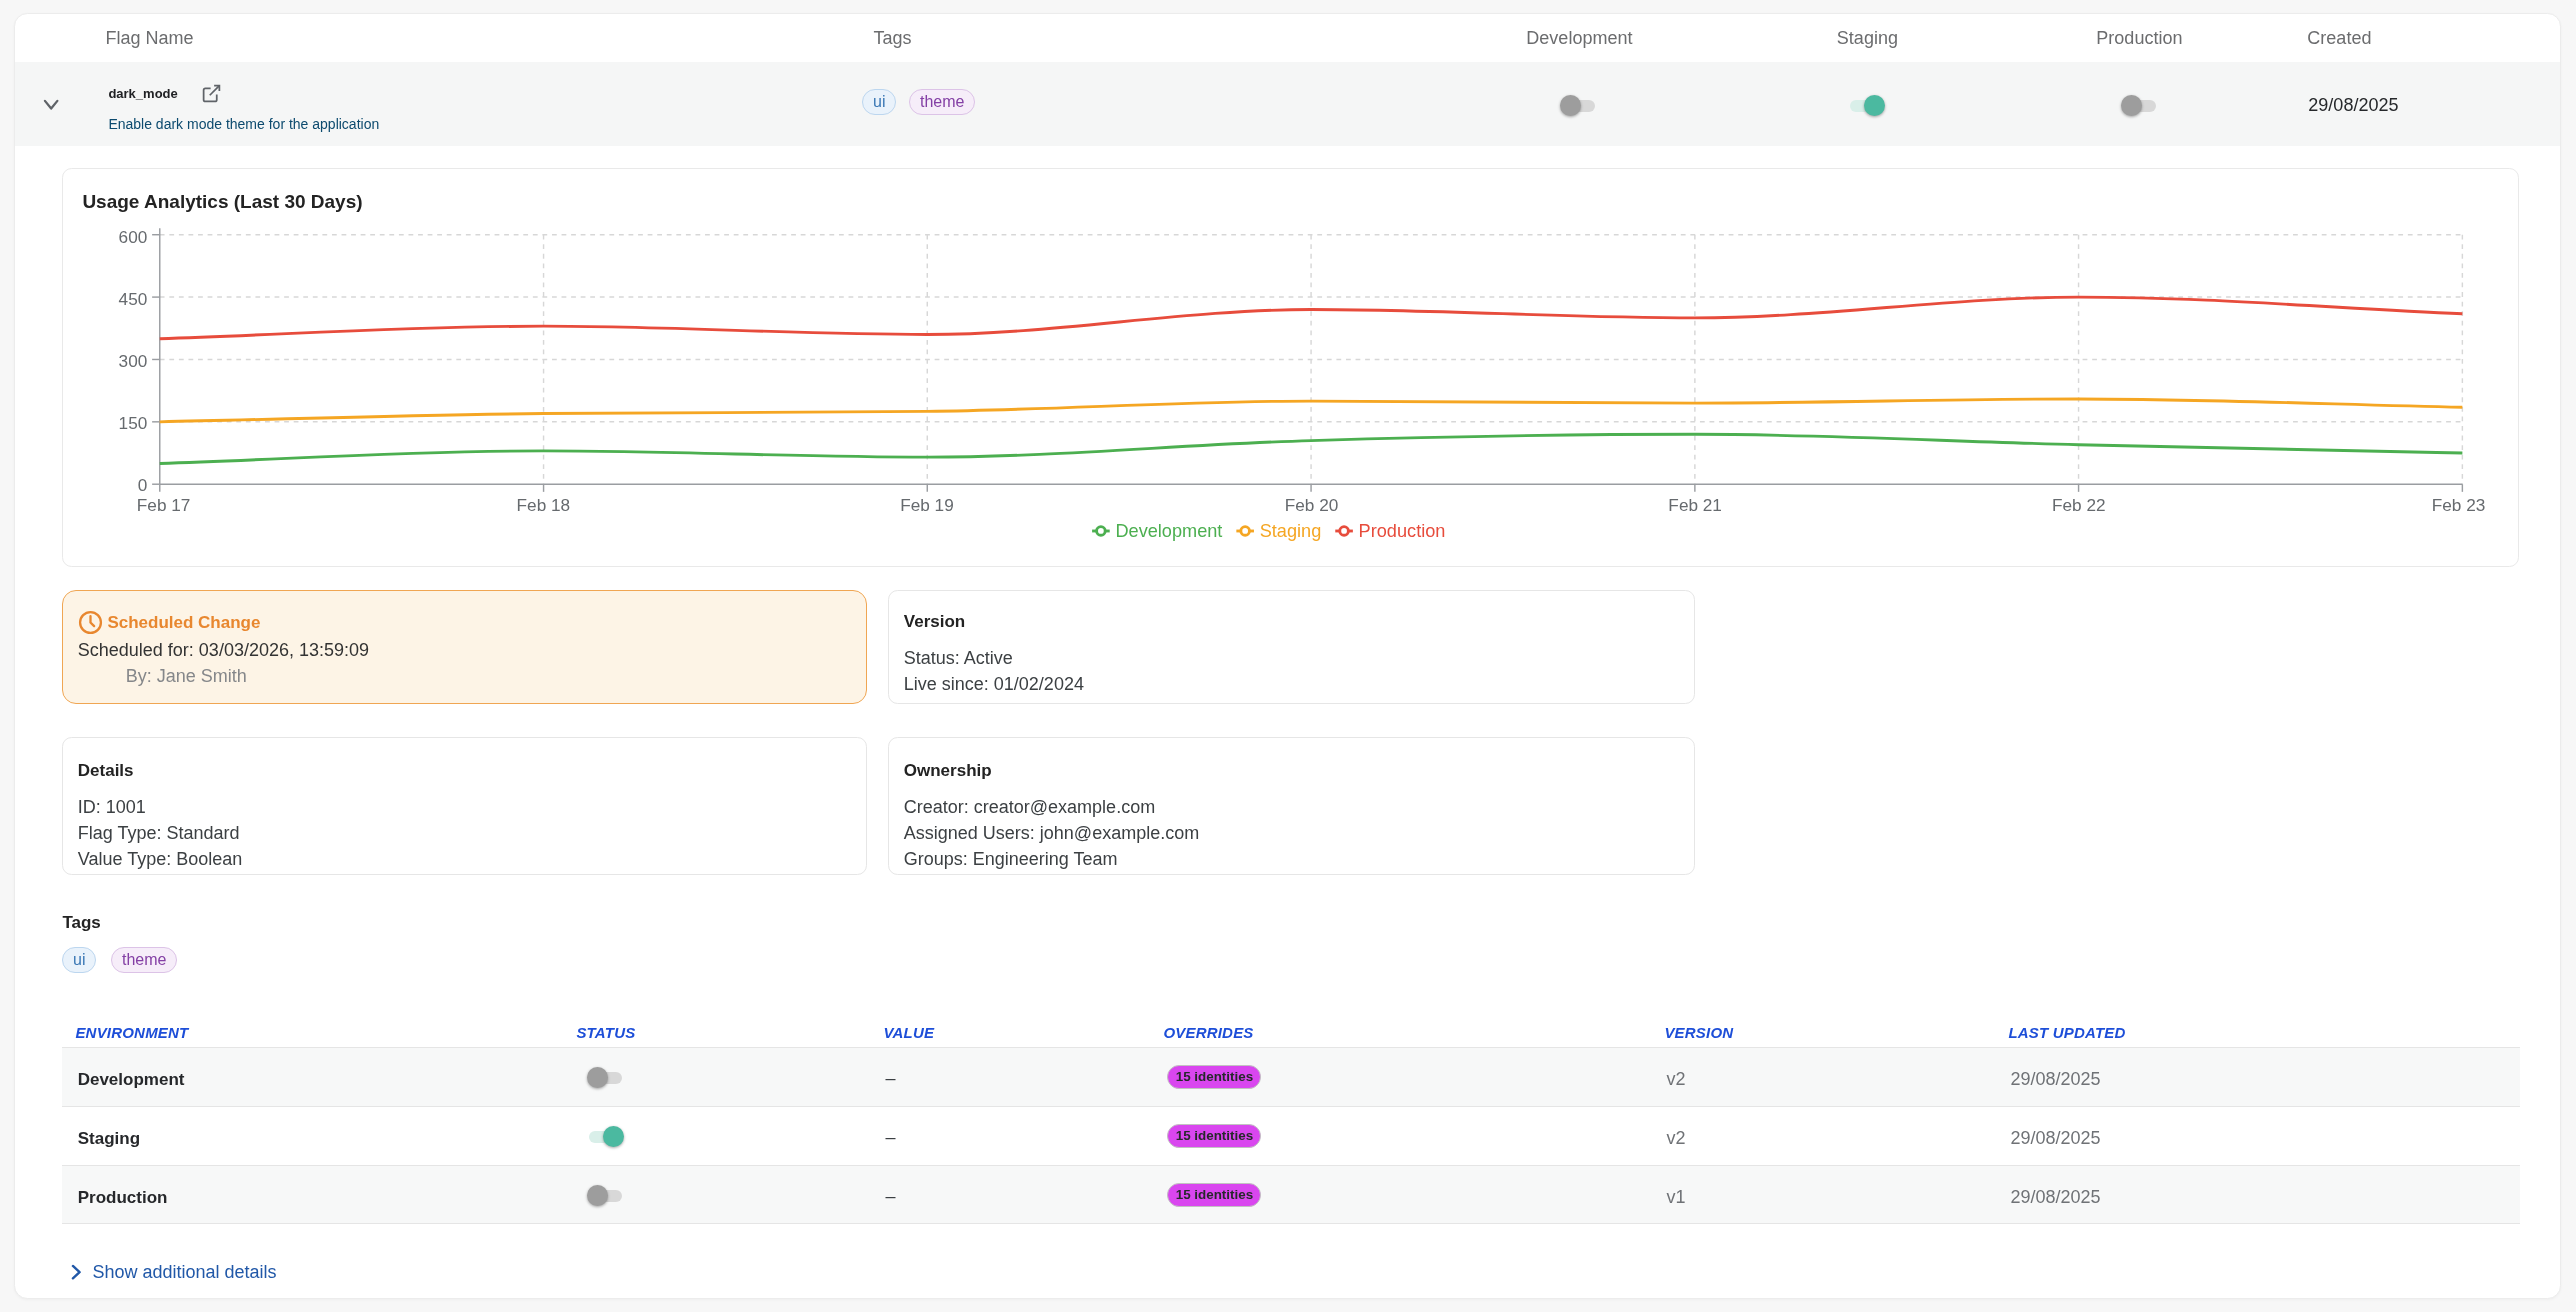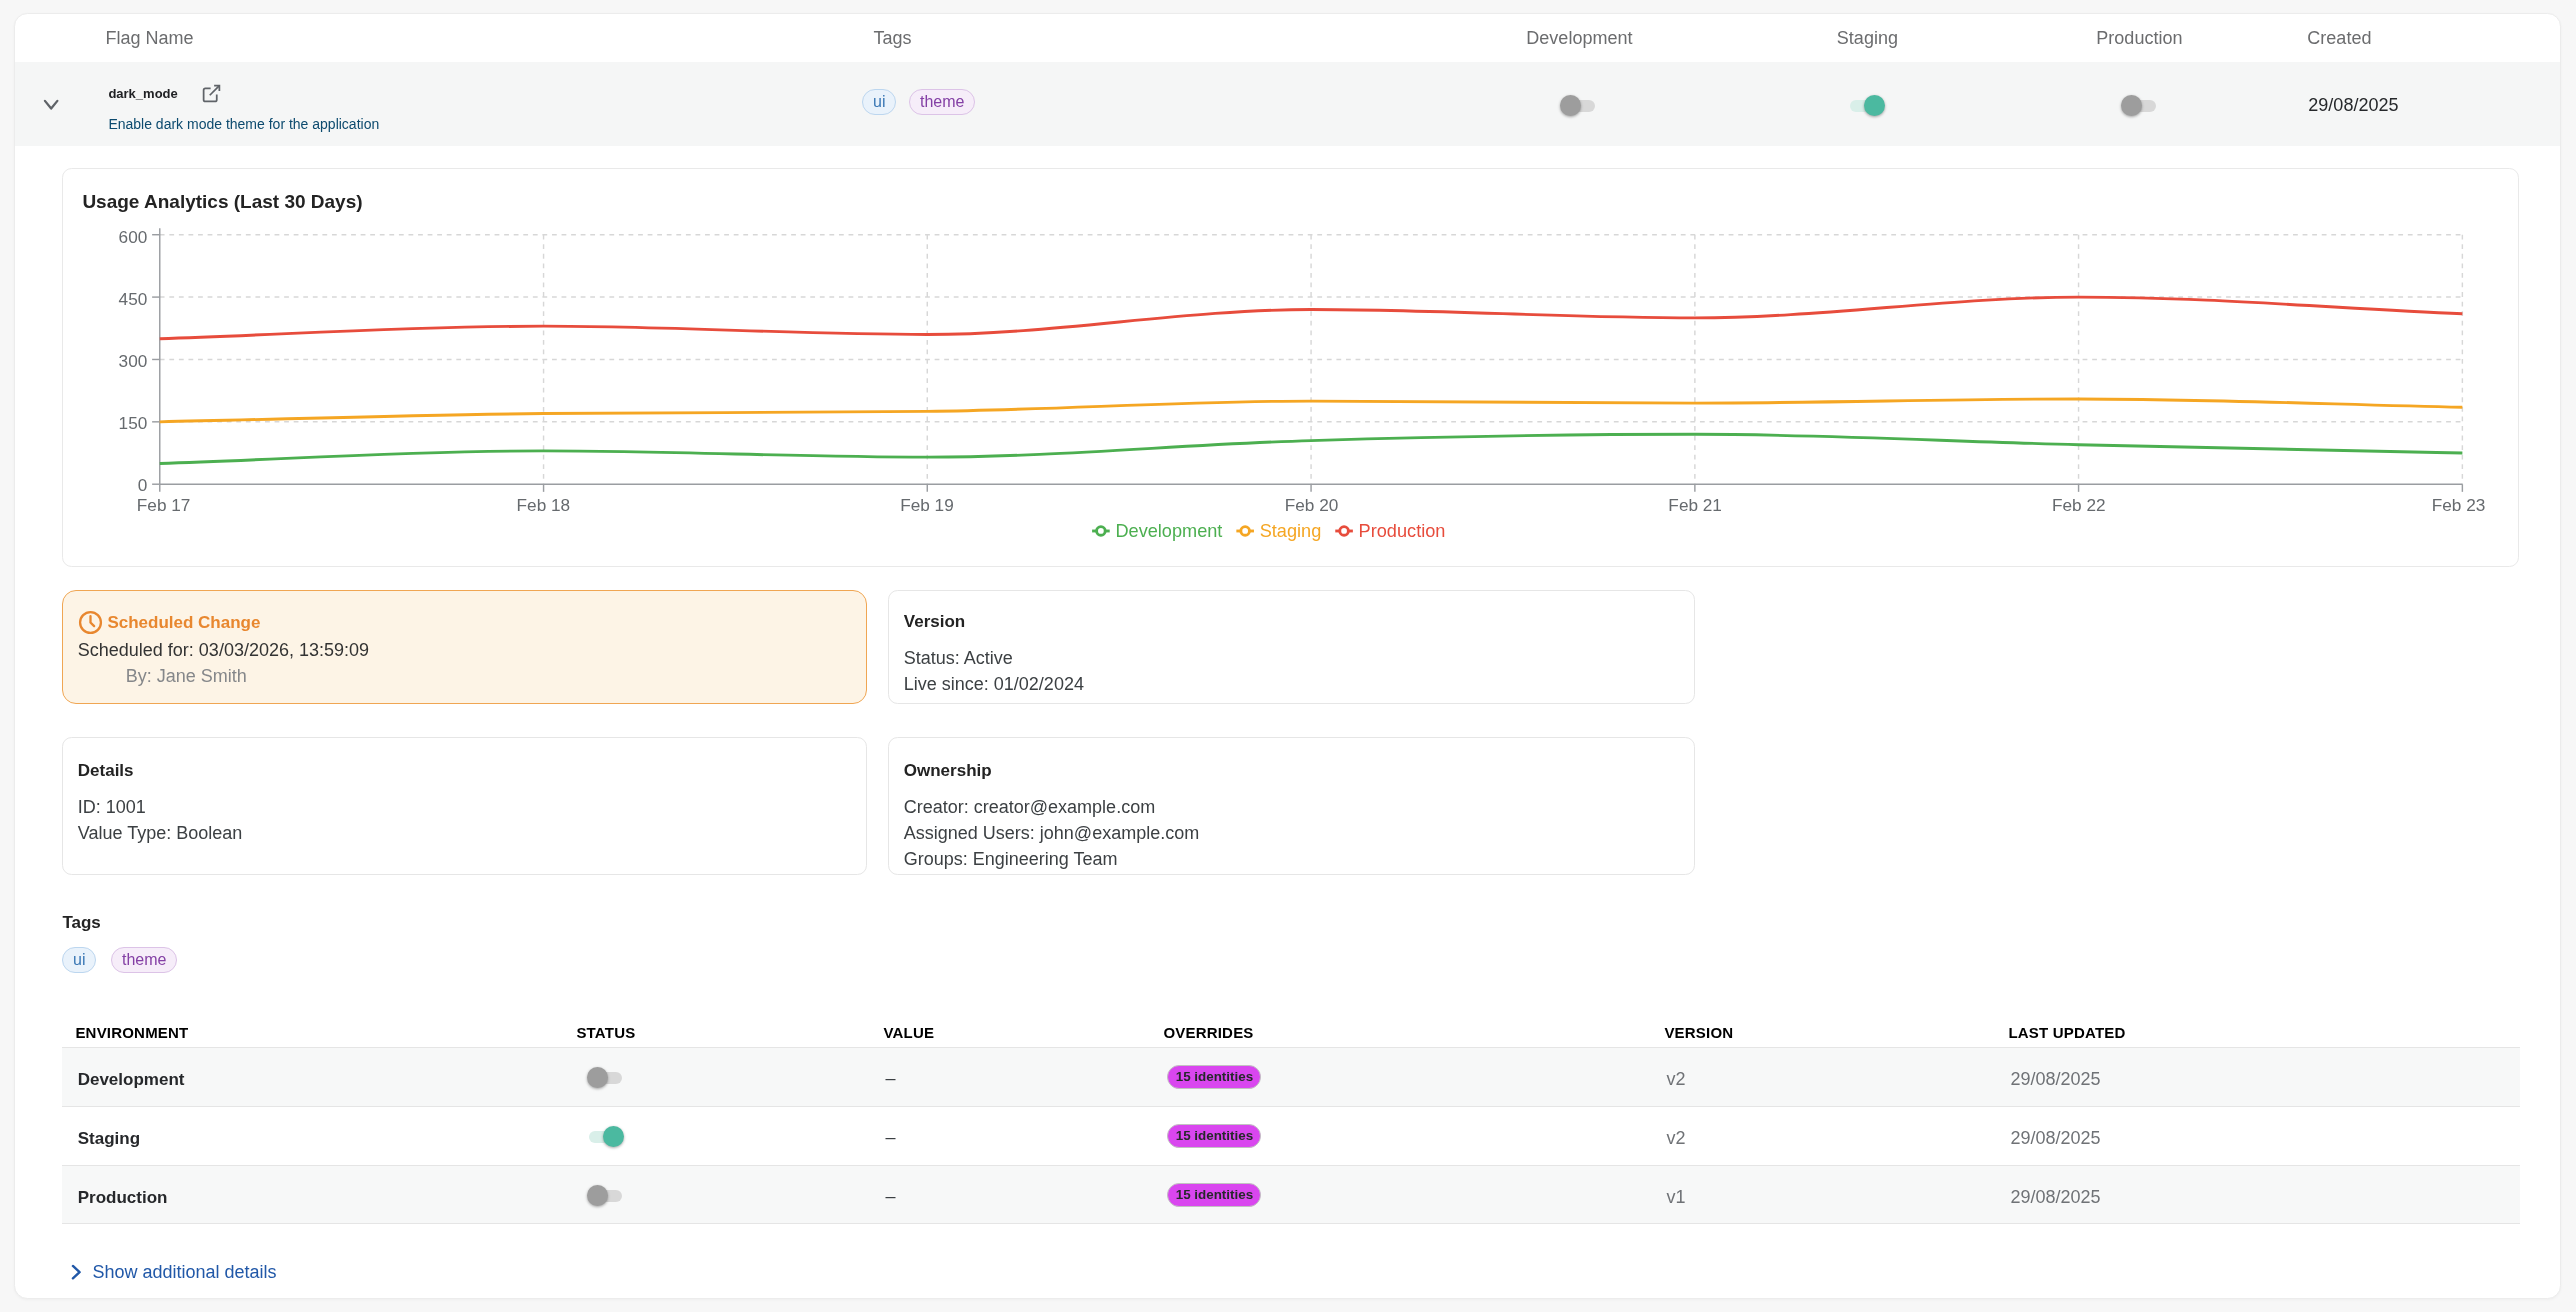--- a/index.html
+++ b/index.html
@@ -25,21 +25,21 @@
 .sw.on .knob { left:15.3px; background:#4bb9a0; }
 
 #chart { position:absolute; left:47px; top:154px; width:2457px; height:399px; background:#fff; border:1px solid #e9e9e9; border-radius:9.6px; }
 
 .icard { position:absolute; background:#fff; border:1px solid #e6e6e6; border-radius:9.6px; padding:22px 14.4px 0 14.4px; }
 .icard.r1 { padding-top:20px; }
 .icard .t { font-weight:bold; font-size:17px; line-height:21px; color:#232323; margin-bottom:12.4px; }
 .icard .l { font-size:18px; color:#3c4043; line-height:26px; }
 .sched { background:#fdf4e6; border:1.9px solid #f0a653; border-radius:9.6px; }
 
-.th { font-size:15px; font-weight:bold; color:#000000; letter-spacing:0.2px; }
+.th { font-size:15px; font-weight:bold; color:#1d4ed8; letter-spacing:0.2px;font-style:italic; }
 .trow { position:absolute; left:47px; width:2458px; height:59px; border-top:1px solid #e5e5e5; }
 .trow.shade { background:#f7f8f8; }
 .rowlabel { font-size:17px; font-weight:bold; color:#26282b; line-height:17px; }
 .dash { font-size:18px; color:#3c4043; }
 .vtext { font-size:18px; line-height:18px; color:#6f7276; }
 .pill { position:absolute; width:94px; height:24px; line-height:22px; border:1px solid #c2c2c2; border-radius:12.4px; background:#d946ef; font-size:13.4px; font-weight:bold; color:#26282b; text-align:center; }
 #morelink { color:#2158a8; font-size:18px; line-height:18px; }
 </style>
 </head>
 <body>
@@ -162,20 +162,21 @@
   </div>
   <div class="icard r1" style="left:873px; top:576px; width:807px; height:114px;">
     <div class="t">Version</div>
     <div class="l">Status: Active</div>
     <div class="l">Live since: 01/02/2024</div>
   </div>
 
   <div class="icard" style="left:47px; top:723px; width:805px; height:138px;">
     <div class="t">Details</div>
     <div class="l">ID: 1001</div>
+    <div class="l">Flag Type: Standard</div>
     <div class="l">Value Type: Boolean</div>
   </div>
   <div class="icard" style="left:873px; top:723px; width:807px; height:138px;">
     <div class="t">Ownership</div>
     <div class="l">Creator: creator@example.com</div>
     <div class="l">Assigned Users: john@example.com</div>
     <div class="l">Groups: Engineering Team</div>
   </div>
 
   <div class="abs" style="left:47px; top:900px; font-weight:bold; font-size:17px; line-height:17px; color:#232323;">Tags</div>

